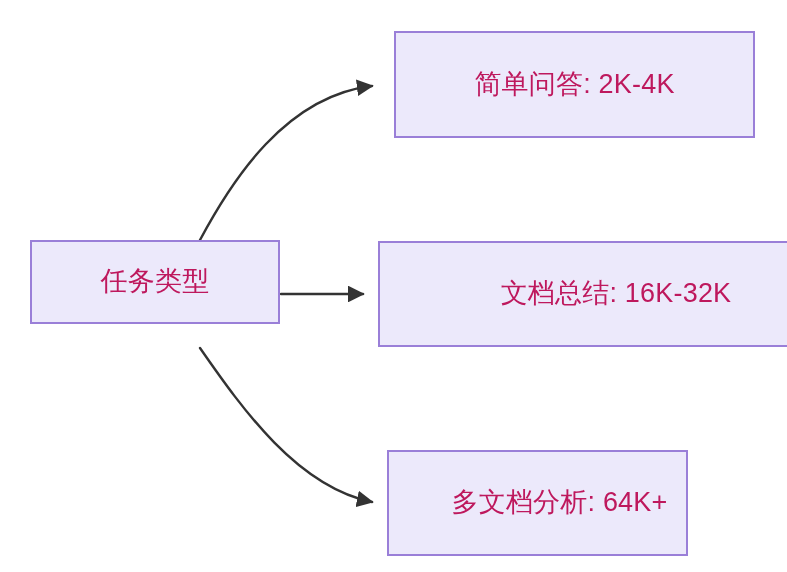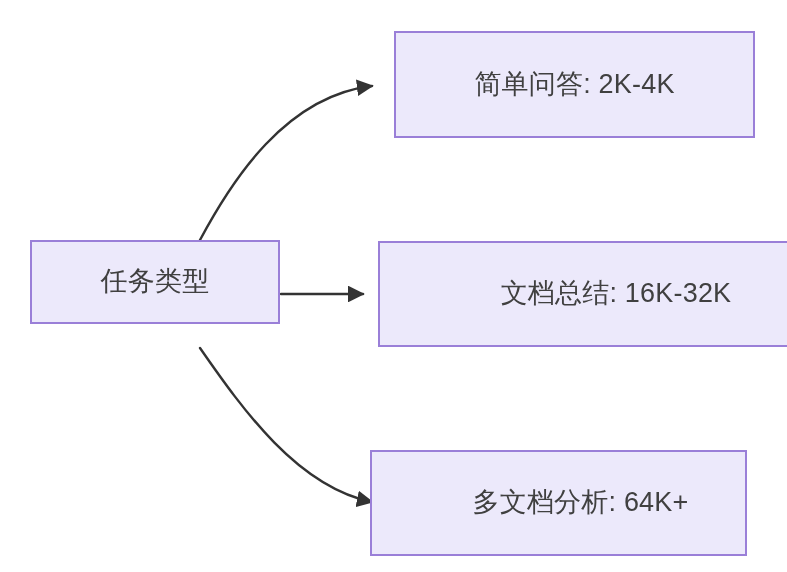--- a/index.html
+++ b/index.html
@@ -31,32 +31,32 @@
     position: absolute;
     box-sizing: border-box;
     background: #ece9fb;
     border: 2px solid #9a7fd8;
     display: flex;
     align-items: center;
     justify-content: center;
     z-index: 2;
   }
   .node-label {
-    color: #404040;
+    color: #be185d;
     font-size: 27px;
     line-height: 1.1;
     white-space: nowrap;
     letter-spacing: 0.2px;
     text-align: center;
   }
   
   #node-root     { left: 30px;  top: 240px; width: 250px; height: 84px; }
   #node-simple   { left: 394px; top: 31px;  width: 361px; height: 107px; }
   #node-doc      { left: 378px; top: 241px; width: 476px; height: 106px; }
-  #node-multidoc { left: 370px; top: 450px; width: 377px; height: 106px; padding-left: 44px; }
+  #node-multidoc { left: 387px; top: 450px; width: 301px; height: 106px; padding-left: 44px; }
 </style>
 </head>
 <body>
 
 <div id="canvas">
 
   <svg id="edges" viewBox="0 0 787 572" width="787" height="572" xmlns="http://www.w3.org/2000/svg">
     <defs>
       <marker id="arrowhead" viewBox="0 0 10 10" refX="9" refY="5" markerWidth="7" markerHeight="7" orient="auto-start-reverse">
         <path d="M 0 0 L 10 5 L 0 10 z" fill="#333333"></path>

